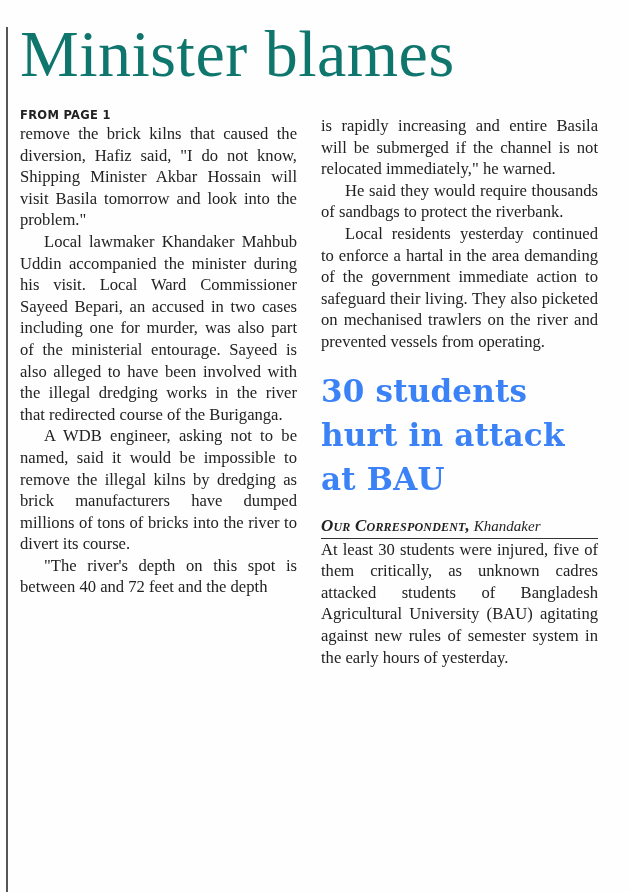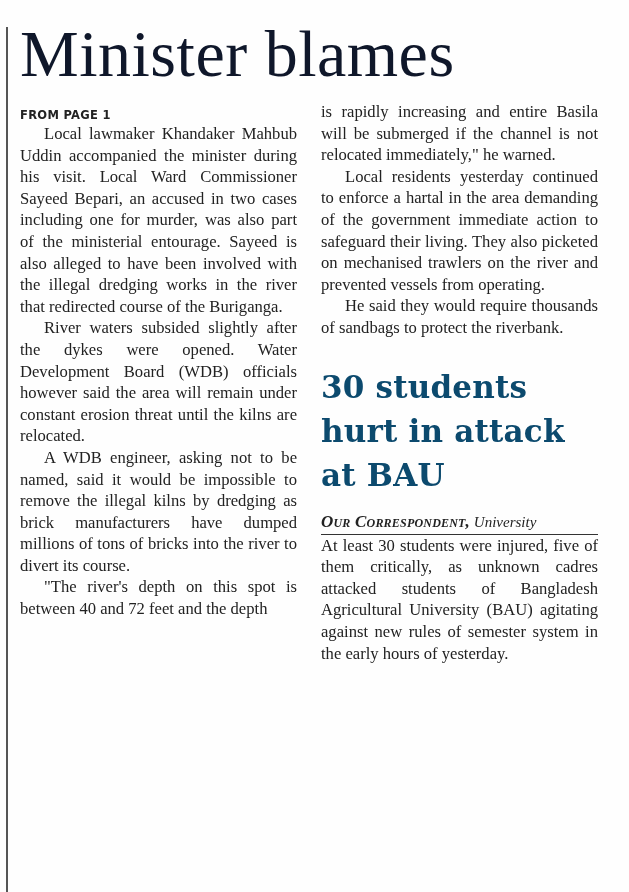--- a/index.html
+++ b/index.html
@@ -8,40 +8,40 @@
       color: #222;
       font-family: "DejaVu Serif", "Liberation Serif", serif;
     }
     .vrule {
       position: absolute; left: 6px; top: 27px; width: 2px; height: 870px;
       background: #555;
     }
     .headline {
       position: absolute; left: 20px; top: 14px;
       font-family: "Liberation Serif", serif;
-      font-size: 66px; line-height: 80px; font-weight: normal; color: #0f172a;
+      font-size: 66px; line-height: 80px; font-weight: normal; color: #0f766e;
       letter-spacing: 0.5px; margin: 0; white-space: nowrap;
     }
     .col {
       position: absolute; top: 108px; width: 277px;
       font-family: "Liberation Serif", serif;
       font-size: 16.6px; line-height: 21.6px; color: #222;
     }
     .col.left { left: 20px; }
-    .col.right { left: 321px; top: 101px; }
+    .col.right { left: 321px; top: 115px; }
     .kicker {
       font-family: "DejaVu Sans", sans-serif; font-weight: bold;
       font-size: 11.5px; line-height: 15px; letter-spacing: 0.3px; color: #222;
       margin: 0 0 0 0;
     }
     .para { margin: 0; text-align: justify; text-align-last: left; hyphens: manual; }
     .para.indent { text-indent: 24px; }
     .sub-headline {
       font-family: "DejaVu Serif", serif; font-weight: bold;
-      font-size: 31px; line-height: 44px; color: #0c4a6e; margin: 26px 0 0 0;
+      font-size: 31px; line-height: 44px; color: #3b82f6; margin: 16px 0 0 0;
       letter-spacing: 0.2px;
     }
     .byline {
       margin: 16px 0 0 0; padding-bottom: 3px; border-bottom: 1.5px solid #333;
       font-family: "Liberation Serif", serif; font-size: 15px; line-height: 18px;
     }
     .byline .by {
       font-weight: bold; font-variant: small-caps; font-size: 17px; letter-spacing: 0.2px; font-style: italic;
     }
     .byline .loc { font-style: italic; }
@@ -49,34 +49,34 @@
   </style>
 </head>
 <body>
 
 <div class="vrule"></div>
 
 <h1 class="headline">Minister blames</h1>
 
 <div class="col left">
   <div class="kicker">FROM  PAGE 1</div>
+  <p class="para">remove the brick kilns that caused the diversion, Hafiz said, "I do not know, Shipping Minister Akbar Hossain will visit Basila tomorrow and look into the problem."</p>
   <p class="para indent">Local lawmaker Khandaker Mahbub Uddin accompanied the minister during his visit. Local Ward Commissioner Sayeed Bepari, an accused in two cases including one for murder, was also part of the ministe­rial entourage. Sayeed is also alleged to have been involved with the illegal dredging works in the river that redi­rected course of the Buriganga.</p>
-  <p class="para indent">River waters subsided slightly after the dykes were opened. Water Development Board (WDB) officials however said the area will remain under constant erosion threat until the kilns are relocated.</p>
   <p class="para indent">A WDB engineer, asking not to be named, said it would be impossible to remove the illegal kilns by dredging as brick manufacturers have dumped millions of tons of bricks into the river to divert its course.</p>
   <p class="para indent">"The river's depth on this spot is between 40 and 72 feet and the depth</p>
 </div>
 
 <div class="col right">
   <p class="para">is rapidly increasing and entire Basila will be submerged if the channel is not relocated immediately," he warned.</p>
+  <p class="para indent">He said they would require thou­sands of sandbags to protect the riverbank.</p>
   <p class="para indent">Local residents yesterday contin­ued to enforce a hartal in the area demanding of the government imme­diate action to safeguard their living. They also picketed on mechanised trawlers on the river and prevented vessels from operating.</p>
-  <p class="para indent">He said they would require thou­sands of sandbags to protect the riverbank.</p>
 
   <h2 class="sub-headline">30 students hurt in attack at BAU</h2>
 
   <div class="byline">
     <span class="by">Our Correspondent,</span>
-    <span class="loc">University</span>
+    <span class="loc">Khandaker</span>
   </div>
 
   <div class="story2">
     <p class="para">At least 30 students were injured, five of them critically, as unknown cadres attacked students of Bangladesh Agricultural University (BAU) agitat­ing against new rules of semester system in the early hours of yesterday.</p>
   </div>
 </div>
 
 </body></html>

